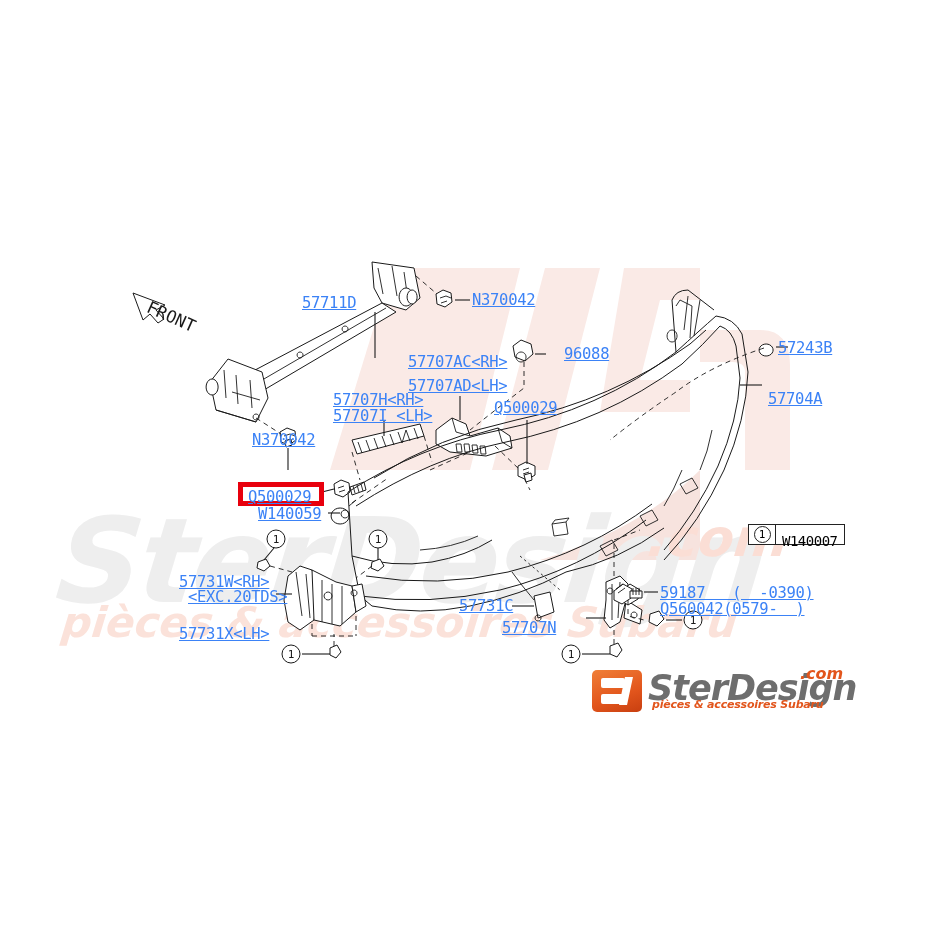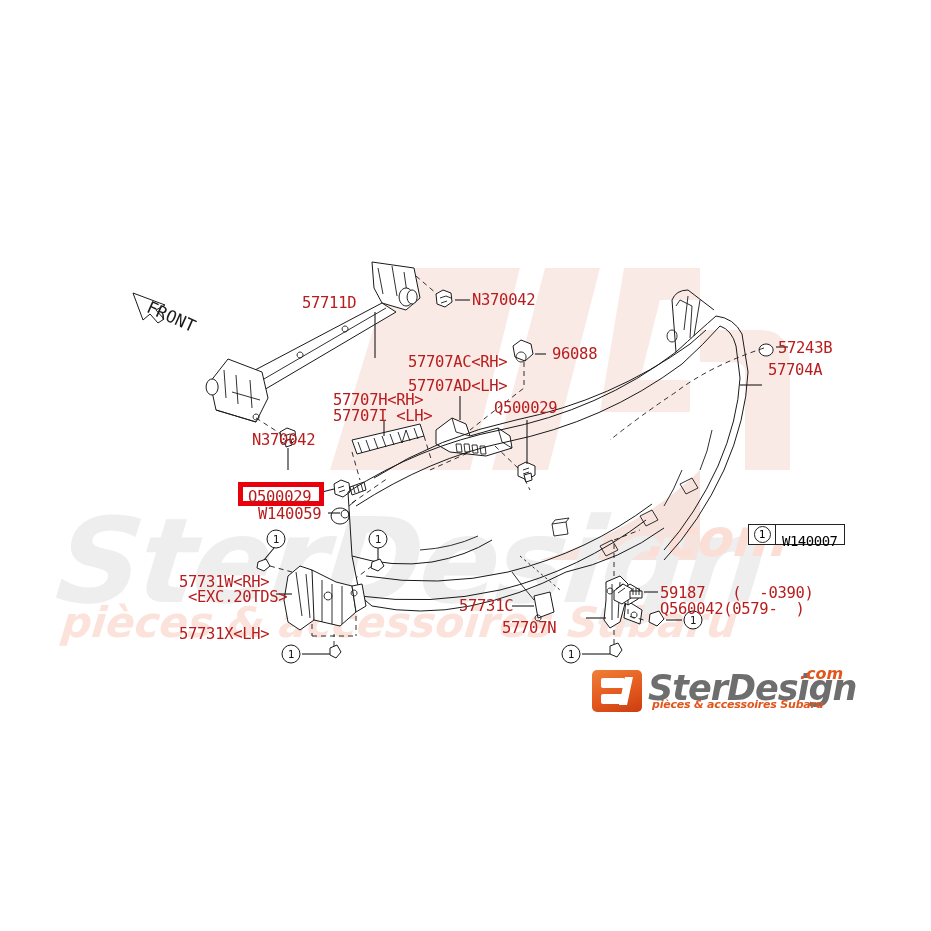--- a/index.html
+++ b/index.html
@@ -72,24 +72,25 @@
     white-space: nowrap;
     pointer-events: none;
     transform: skewX(-6deg);
   }
 
   
   .lbl {
     position: absolute;
     font-family: "DejaVu Sans Mono", "Liberation Mono", monospace;
     font-size: 15.5px;
-    color: #b91c1c;
+    color: #3b82f6;
     white-space: pre;
     letter-spacing: -0.3px;
     line-height: 17px;
+    text-decoration: underline;
   }
 
   
   .hl-box {
     position: absolute;
     border: 5px solid #e8000d;
     background: #ffffff;
     box-sizing: border-box;
   }
   .hl-box .lbl {
@@ -485,25 +486,25 @@
   <div class="lbl" style="left:302px; top:295px;">57711D</div>
   <div class="lbl" style="left:472px; top:292px;">N370042</div>
   <div class="lbl" style="left:252px; top:432px;">N370042</div>
 
   <div class="lbl" style="left:408px; top:354px;">57707AC&lt;RH&gt;</div>
   <div class="lbl" style="left:408px; top:378px;">57707AD&lt;LH&gt;</div>
 
   <div class="lbl" style="left:333px; top:392px;">57707H&lt;RH&gt;</div>
   <div class="lbl" style="left:333px; top:408px;">57707I &lt;LH&gt;</div>
 
-  <div class="lbl" style="left:552px; top:346px;">96088</div>
+  <div class="lbl" style="left:564px; top:346px;">96088</div>
   <div class="lbl" style="left:494px; top:400px;">Q500029</div>
 
   <div class="lbl" style="left:778px; top:340px;">57243B</div>
-  <div class="lbl" style="left:768px; top:362px;">57704A</div>
+  <div class="lbl" style="left:768px; top:391px;">57704A</div>
 
   <div class="hl-box" style="left:238px; top:482px; width:86px; height:24px;">
     <div class="lbl" style="padding:2px 0 0 5px;">Q500029</div>
   </div>
 
   <div class="lbl" style="left:258px; top:506px;">W140059</div>
 
   <div class="lbl" style="left:179px; top:574px;">57731W&lt;RH&gt;</div>
   <div class="lbl" style="left:179px; top:602px;margin-top:24px;">57731X&lt;LH&gt;</div>
   <div class="lbl" style="left:188px; top:589px;">&lt;EXC.20TDS&gt;</div>

